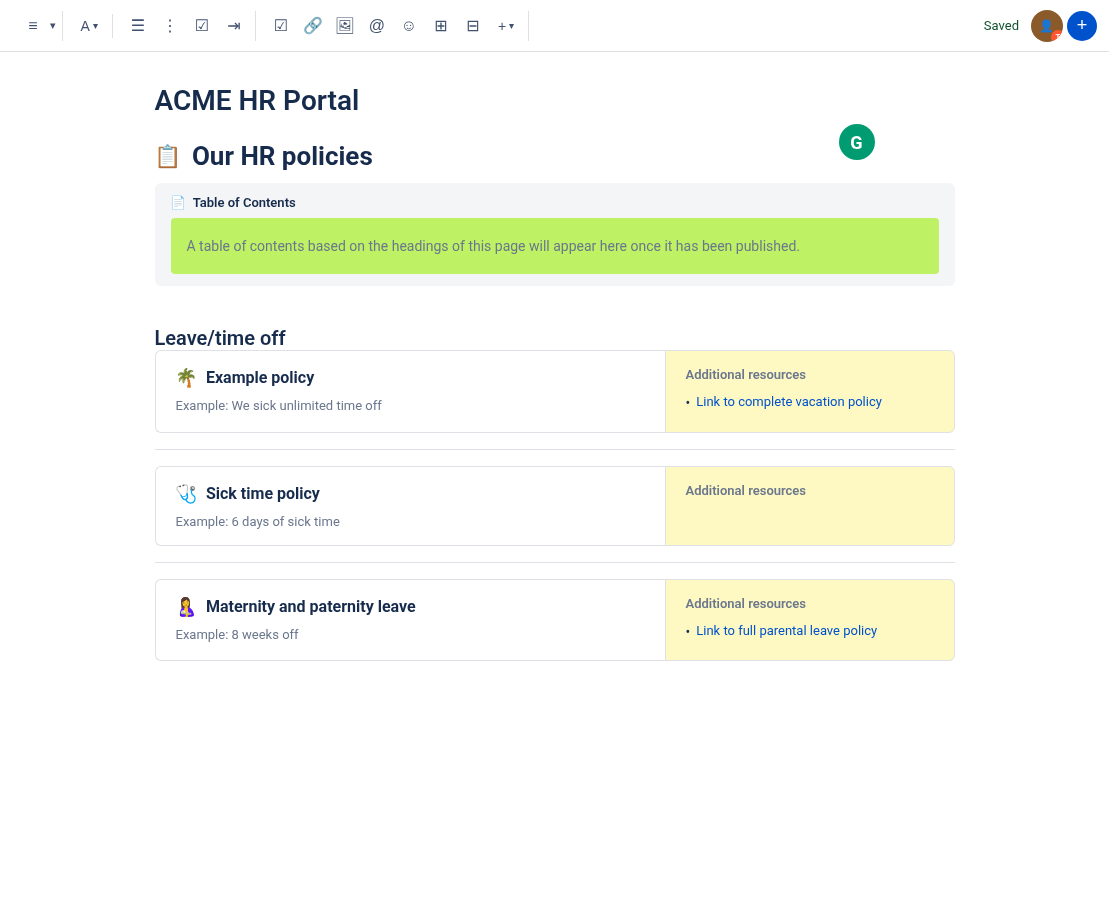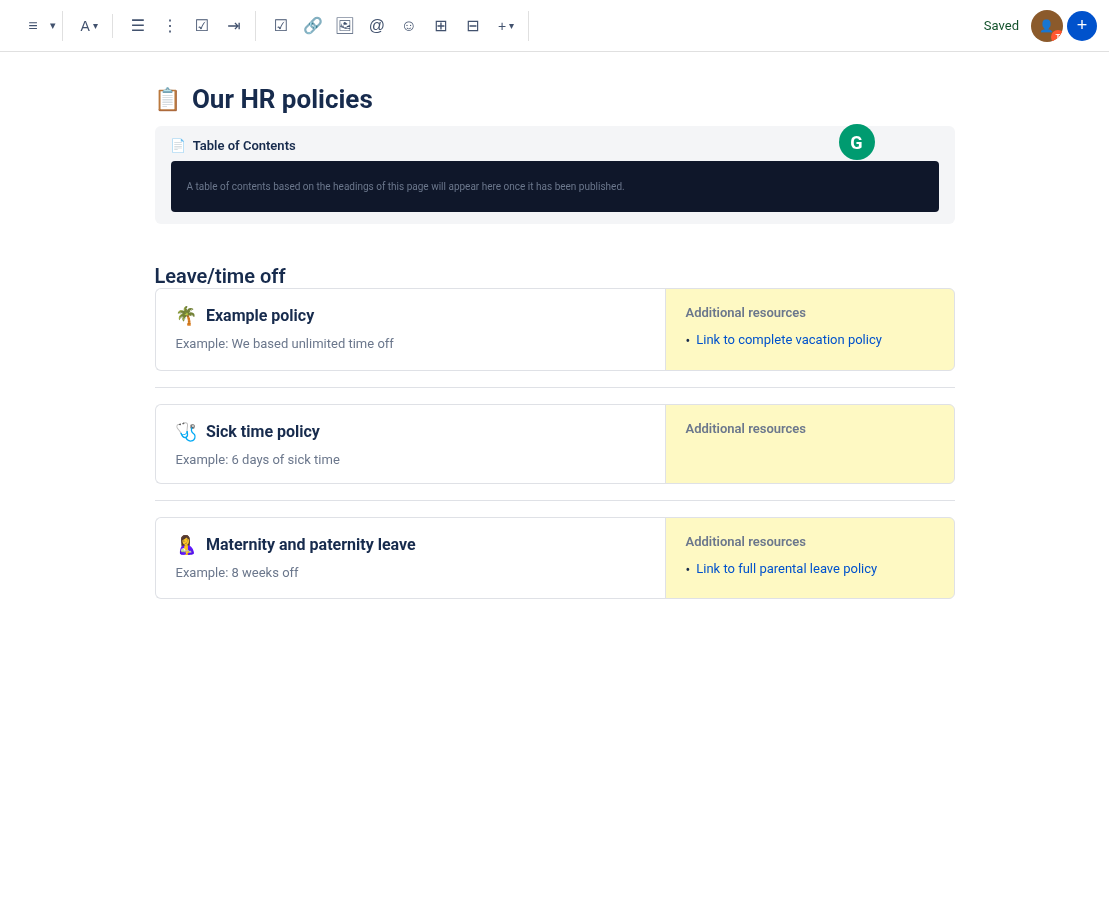--- a/index.html
+++ b/index.html
@@ -145,24 +145,24 @@
     .toc-header {
       display: flex;
       align-items: center;
       gap: 6px;
       font-size: 13px;
       font-weight: 600;
       color: #172b4d;
       margin-bottom: 8px;
     }
     .toc-content {
-      background: #0f172a;
+      background: #bef264;
       border-radius: 4px;
       padding: 20px 16px;
-      font-size: 10px;
+      font-size: 14px;
       color: #6b778c;
     }
 
     
     .leave-section {
       margin-top: 40px;
     }
     .leave-section-title {
       font-size: 20px;
       font-weight: 600;
@@ -279,20 +279,21 @@
     <span>👤</span>
     <div class="toolbar-avatar-badge">T</div>
   </div>
   <button class="toolbar-plus-btn">+</button>
 </div>
 
 <div class="page-content" style="position:relative;">
 
   <div class="grammarly-icon">G</div>
 
+  <h1 class="page-title">ACME HR Portal</h1>
 
   <div style="display:flex;align-items:center;gap:10px;margin-bottom:12px;">
     <span style="font-size:22px;">📋</span>
     <h2 style="font-size:26px;font-weight:700;color:#172b4d;">Our HR policies</h2>
   </div>
 
   <div class="toc-block">
     <div class="toc-header">
       <span>📄</span>
       <span>Table of Contents</span>
@@ -304,21 +305,21 @@
 
   <div class="leave-section">
     <h3 class="leave-section-title">Leave/time off</h3>
 
     <div class="policy-row">
       <div class="policy-card policy-main">
         <div class="policy-title">
           <span class="policy-emoji">🌴</span>
           <span>Example policy</span>
         </div>
-        <p class="policy-example">Example: We based unlimited time off</p>
+        <p class="policy-example">Example: We sick unlimited time off</p>
       </div>
       <div class="policy-card policy-resources">
         <div class="resources-title">Additional resources</div>
         <ul class="resources-list">
           <li>Link to complete vacation policy</li>
         </ul>
       </div>
     </div>
 
     <hr class="policy-divider">

